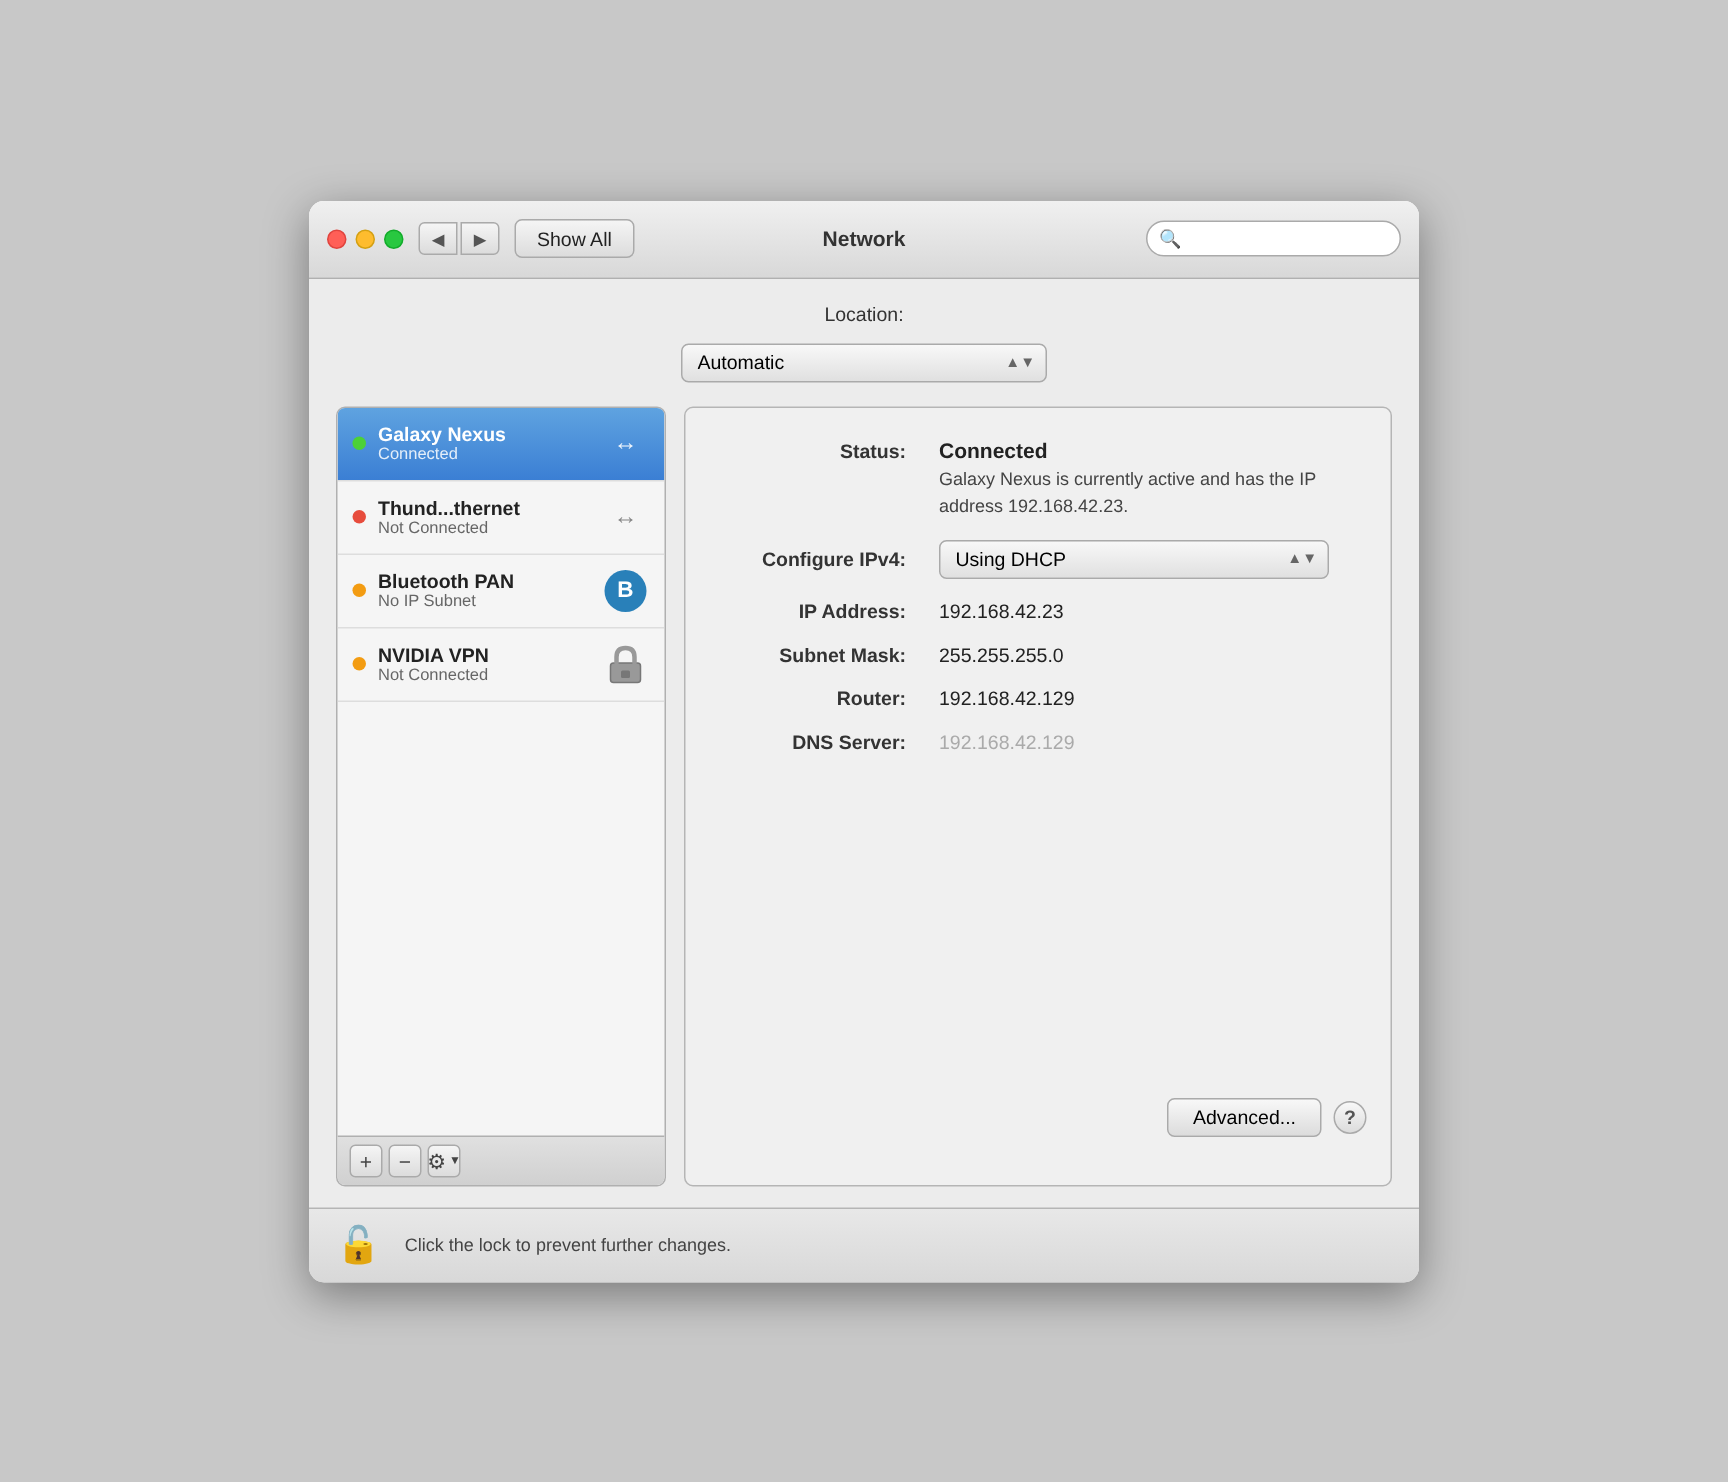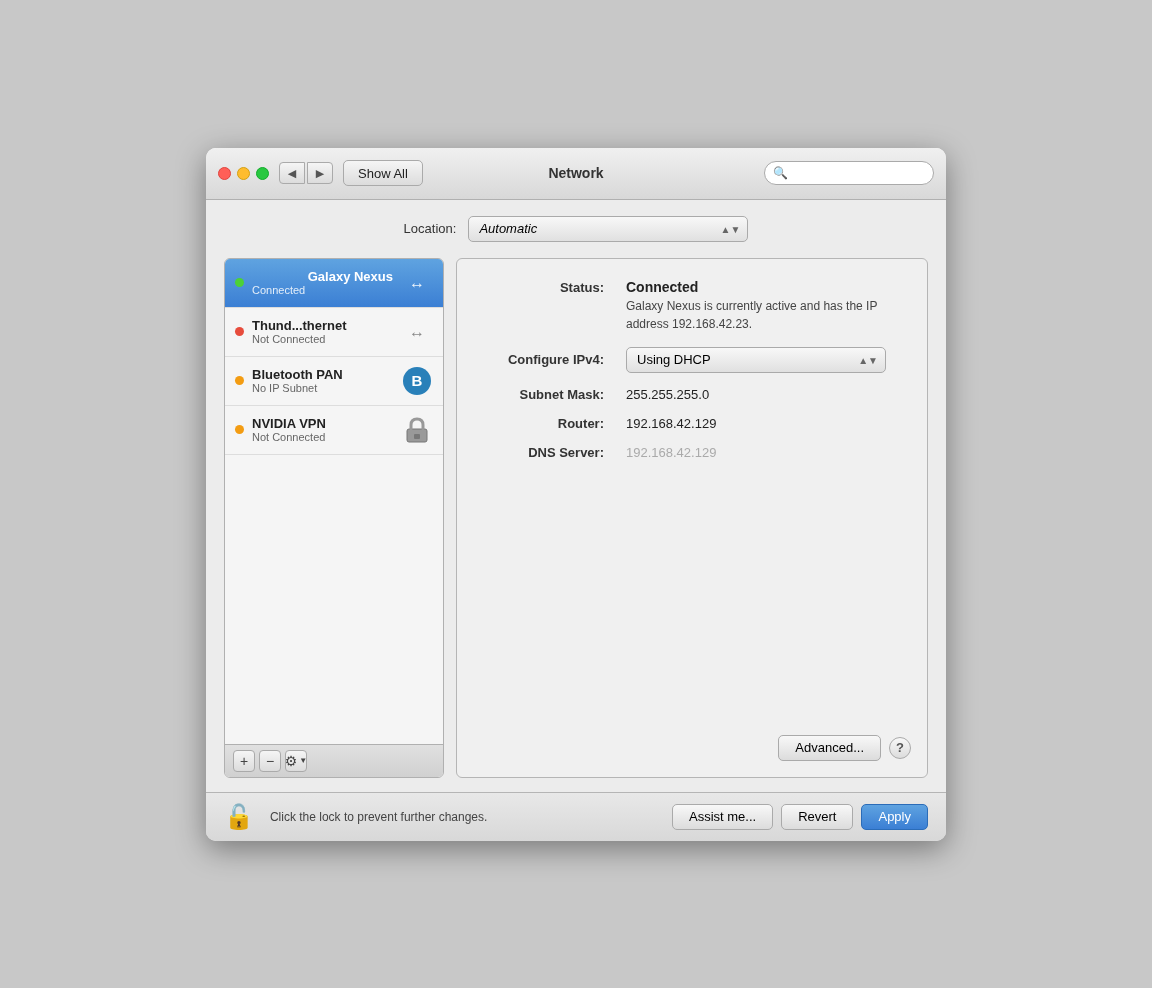--- a/index.html
+++ b/index.html
@@ -116,39 +116,39 @@
       padding: 16px 18px 14px;
     }
 
     
     .location-row {
       display: flex;
       align-items: center;
       justify-content: center;
       margin-bottom: 16px;
       gap: 12px;
+      flex-direction: column;
     }
     .location-label {
       font-size: 13px;
       color: #333;
       font-weight: 500;
     }
     .location-select {
       background: linear-gradient(to bottom, #f8f8f8, #e0e0e0);
       border: 1px solid #aaa;
       border-radius: 5px;
       padding: 3px 24px 3px 10px;
       font-size: 13px;
-      width: 280px;
+      width: 244px;
       height: 26px;
       cursor: pointer;
       appearance: none;
       -webkit-appearance: none;
       position: relative;
-      font-style: italic;
     }
     .select-wrapper {
       position: relative;
       display: inline-block;
     }
     .select-arrow {
       position: absolute;
       right: 8px;
       top: 50%;
       transform: translateY(-50%);
@@ -206,21 +206,20 @@
     .network-name {
       font-size: 13px;
       font-weight: bold;
       color: #222;
       white-space: nowrap;
       overflow: hidden;
       text-overflow: ellipsis;
     }
     .network-item.selected .network-name {
       color: white;
-      text-align: right;
     }
     .network-status {
       font-size: 11px;
       color: #666;
     }
     .network-item.selected .network-status {
       color: rgba(255,255,255,0.85);
     }
 
     .network-icon {
@@ -355,21 +354,21 @@
       top: 50%;
       transform: translateY(-50%);
       pointer-events: none;
       color: #666;
       font-size: 10px;
     }
 
     
     .detail-bottom {
       position: absolute;
-      bottom: 16px;
+      bottom: 32px;
       right: 16px;
       display: flex;
       align-items: center;
       gap: 8px;
     }
     .advanced-btn {
       background: linear-gradient(to bottom, #f8f8f8, #dcdcdc);
       border: 1px solid #aaa;
       border-radius: 5px;
       padding: 4px 16px;
@@ -544,20 +543,24 @@
         <div class="detail-row">
           <span class="detail-label">Configure IPv4:</span>
           <div class="ipv4-select-wrapper">
             <select class="ipv4-select">
               <option>Using DHCP</option>
             </select>
             <span class="ipv4-arrow">▲▼</span>
           </div>
         </div>
 
+        <div class="detail-row">
+          <span class="detail-label">IP Address:</span>
+          <span class="detail-value">192.168.42.23</span>
+        </div>
 
         <div class="detail-row">
           <span class="detail-label">Subnet Mask:</span>
           <span class="detail-value">255.255.255.0</span>
         </div>
 
         <div class="detail-row">
           <span class="detail-label">Router:</span>
           <span class="detail-value">192.168.42.129</span>
         </div>
@@ -573,19 +576,14 @@
           <div class="help-btn">?</div>
         </div>
 
       </div>
     </div>
   </div>
 
   <div class="footer">
     <span class="lock-icon">🔓</span>
     <span class="footer-text">Click the lock to prevent further changes.</span>
-    <div class="footer-buttons">
-      <button class="footer-btn">Assist me...</button>
-      <button class="footer-btn">Revert</button>
-      <button class="footer-btn apply">Apply</button>
-    </div>
   </div>
 </div>
 
 </body></html>

